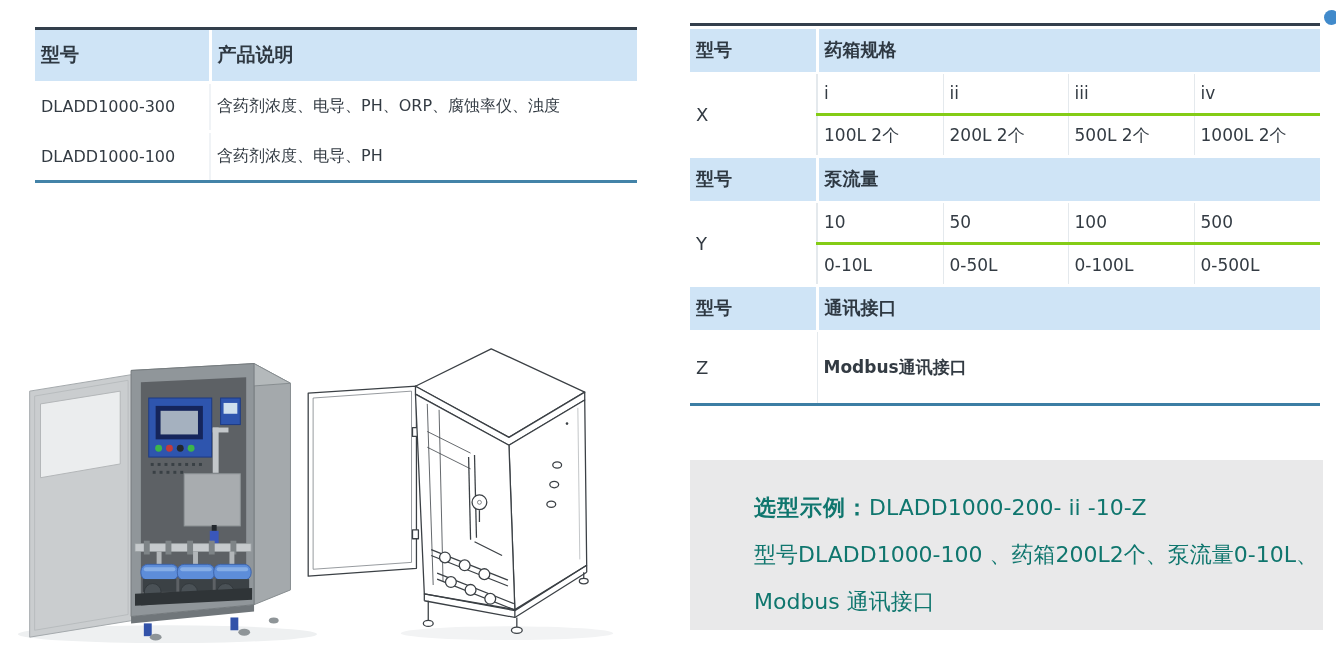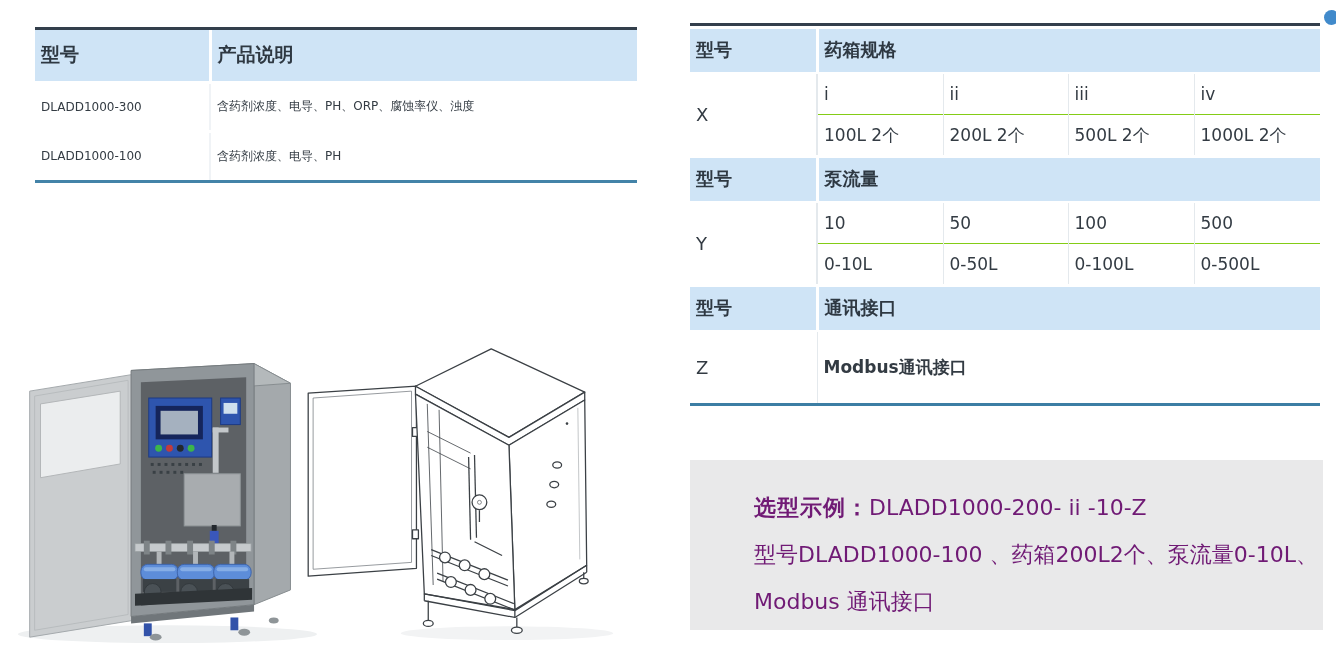--- a/index.html
+++ b/index.html
@@ -13,43 +13,43 @@
   .ltable-wrap{
     position:absolute;left:35px;top:27px;width:602px;
     border-top:3px solid #333f4c;border-bottom:3px solid #4383a8;
   }
   table{border-collapse:collapse;width:100%;}
   td,th{text-align:left;vertical-align:middle;padding:0 6px;box-sizing:border-box;}
   .ltable th{
     background:#cfe4f6;height:52px;font-size:19px;font-weight:700;color:#2e3842;
   }
   .ltable th:first-child{border-right:3px solid #ffffff;width:175px;}
-  .ltable td{height:49px;font-size:12px;border-top:3px solid #ffffff;}
+  .ltable td{height:49px;font-size:16px;border-top:3px solid #ffffff;}
   .ltable td:first-child{border-right:2px solid #f0f3f6;}
   .ltable tr.zebra td{background:#ddedfa;}
   
   .rtable-wrap{
     position:absolute;left:690px;top:23px;width:630px;
     border-top:3px solid #333f4c;border-bottom:3px solid #3c7ea4;
   }
   .rtable td{font-size:17px;}
   .rtable .hrow td{
     background:#cfe4f6;height:45px;font-size:18px;font-weight:700;color:#2e3842;
     border-top:3px solid #ffffff;border-bottom:2px solid #ffffff;
   }
   .rtable .hrow td:first-child{border-right:3px solid #ffffff;width:127px;}
   .rtable td.code{font-size:18px;border-right:2px solid #e4e9ed;}
-  .rtable td.cell{height:42px;border-left:1px solid #e4e9ed;border-top:1px solid #84cc16;}
+  .rtable td.cell{height:42px;border-left:1px solid #e4e9ed;border-top:3px solid #84cc16;}
   .rtable tr.subfirst td.cell{border-top:none;}
   .rtable td.zvalue{height:72px;border-left:1px solid #ef4444;font-weight:bold;}
   .rtable td.zcode{height:72px;font-size:18px;border-right:1px solid #e4e9ed;}
   
   .example-box{
     position:absolute;left:690px;top:460px;width:633px;height:170px;
-    background:#e9e9ea;color:#701a75;
+    background:#e9e9ea;color:#0f766e;
     padding:24px 20px 0 64px;box-sizing:border-box;
     font-size:22px;line-height:47px;white-space:nowrap;
   }
   .example-box .lbl{font-weight:600;letter-spacing:1px;}
   
   .corner-dot{
     position:absolute;top:10px;right:-3px;width:15px;height:15px;border-radius:50%;
     background:#418acb;
   }
   .illustration{position:absolute;left:10px;top:336px;width:620px;height:312px;}

